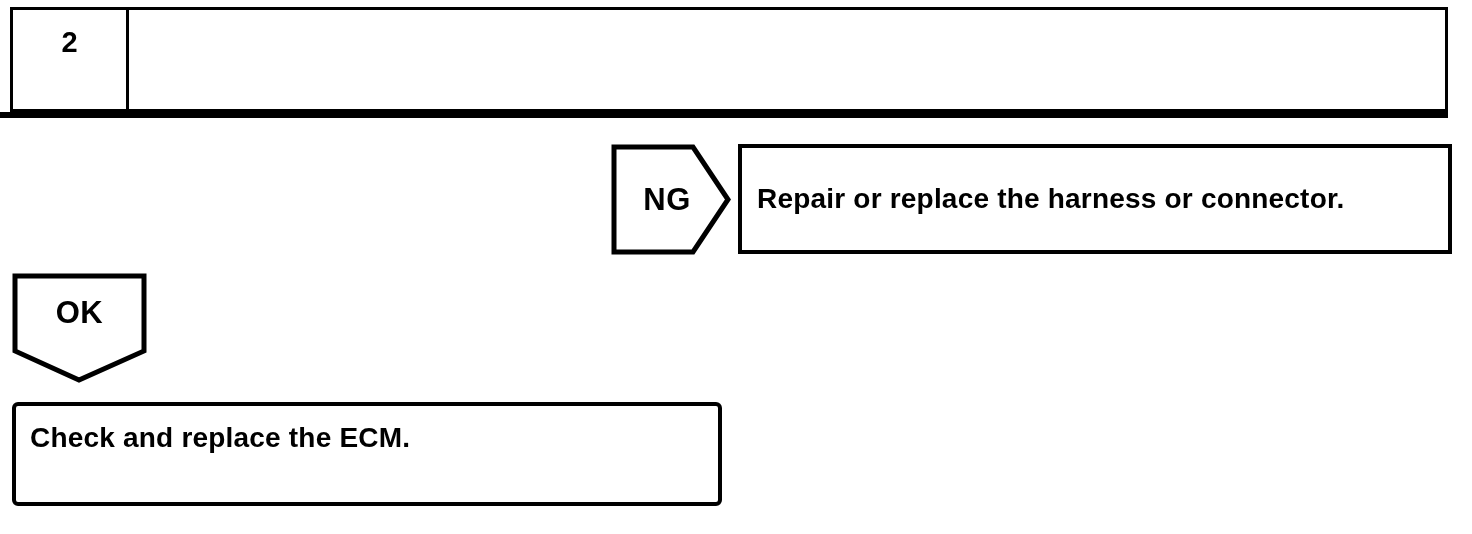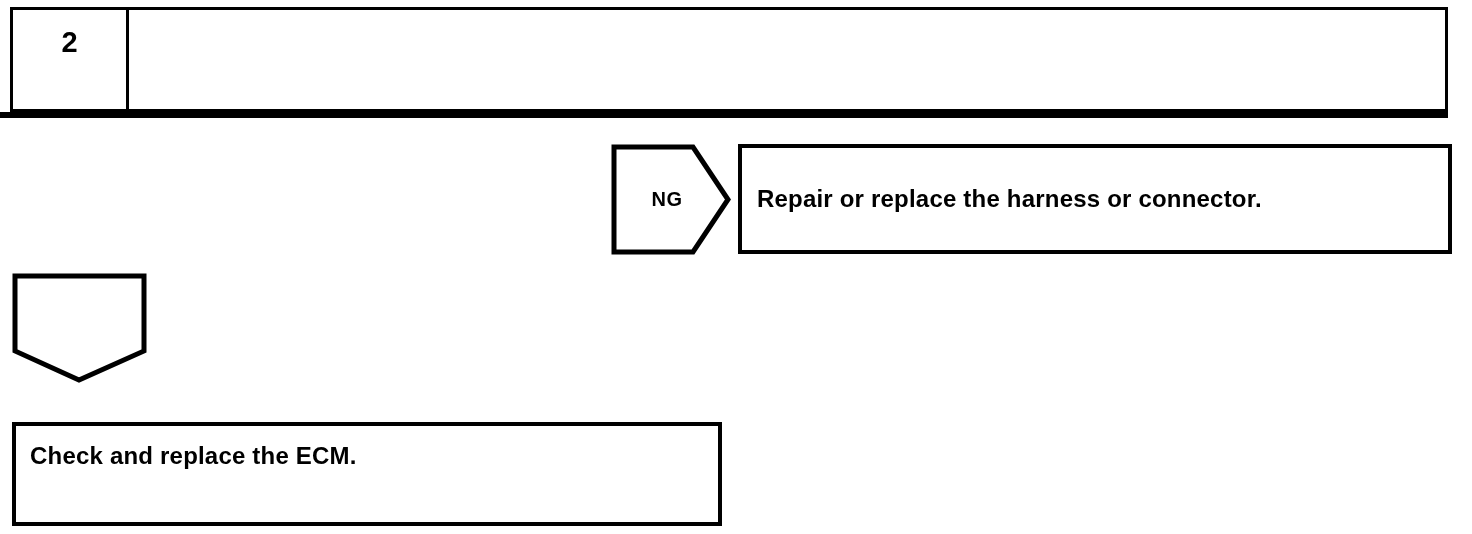--- a/index.html
+++ b/index.html
@@ -52,48 +52,49 @@
   .connector {
     position: absolute;
   }
   .connector svg { display: block; }
   .connector-label {
     position: absolute;
     left: 0; top: 0;
     display: flex;
     align-items: center;
     justify-content: center;
-    font-size: 20px;
+    font-size: 31px;
     font-weight: bold;
     letter-spacing: 0.5px;
   }
   .ng-connector { left: 611px; top: 144px; width: 120px; height: 111px; }
   .ng-connector .connector-label { width: 112px; height: 111px; }
   .ok-connector { left: 12px; top: 273px; width: 135px; height: 110px; }
   .ok-connector .connector-label { width: 135px; height: 80px; }
   
   .action-box {
     position: absolute;
     border: 4px solid #000;
     background: #fff;
-    font-size: 24px;
+    font-size: 28px;
     font-weight: bold;
     letter-spacing: 0.2px;
   }
   .ng-action-box {
     left: 738px; top: 144px;
     width: 714px; height: 110px;
     display: flex;
     align-items: center;
     padding-left: 15px;
   }
   .ok-action-box {
-    left: 12px; top: 422px;
+    left: 12px; top: 402px;
     width: 710px; height: 104px;
     padding: 16px 14px 12px 14px;
+    border-radius: 6px;
   }
 </style>
 </head>
 <body>
 
 <div class="canvas">
 
   <div class="step-box">
     <div class="step-number-cell">
       <span>2</span>
@@ -110,19 +111,20 @@
   </div>
 
   <div class="action-box ng-action-box">
     <span>Repair or replace the harness or connector.</span>
   </div>
 
   <div class="connector ok-connector">
     <svg width="135" height="110" viewBox="0 0 135 110">
       <polygon points="3,3 132,3 132,78 67,107 3,78" fill="#ffffff" stroke="#000000" stroke-width="5" stroke-linejoin="miter"></polygon>
     </svg>
+    <span class="connector-label">OK</span>
   </div>
 
   <div class="action-box ok-action-box">
     <span>Check and replace the ECM.</span>
   </div>
 
 </div>
 
 </body></html>

